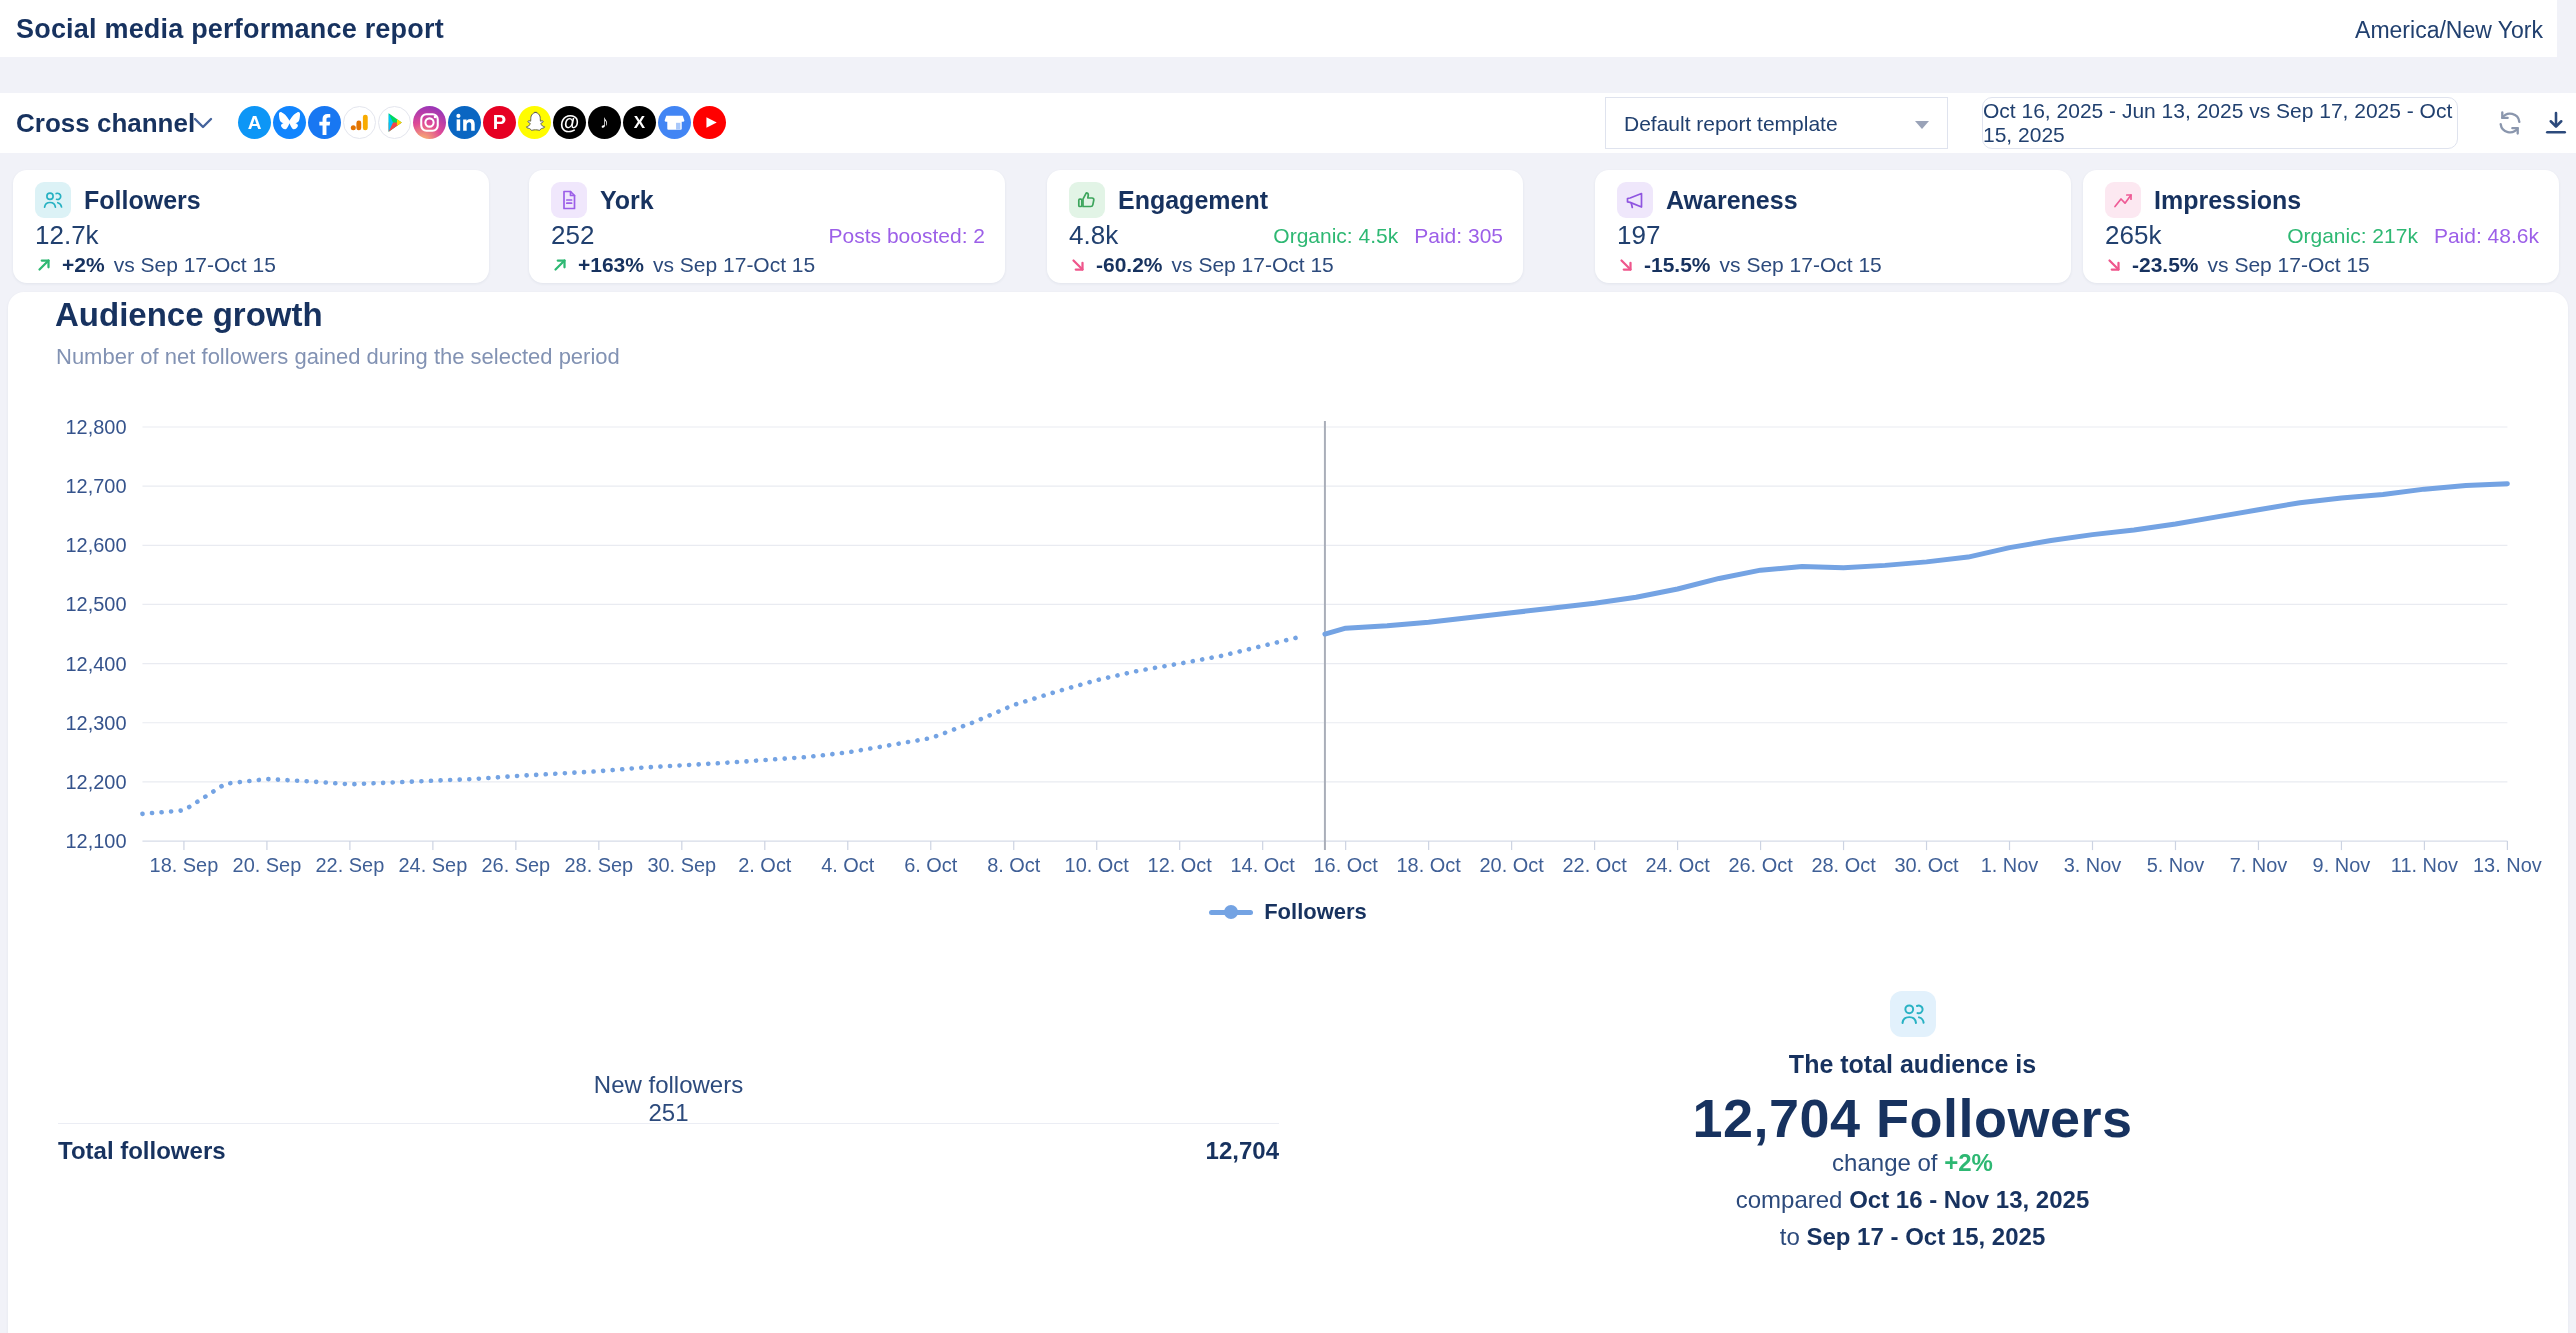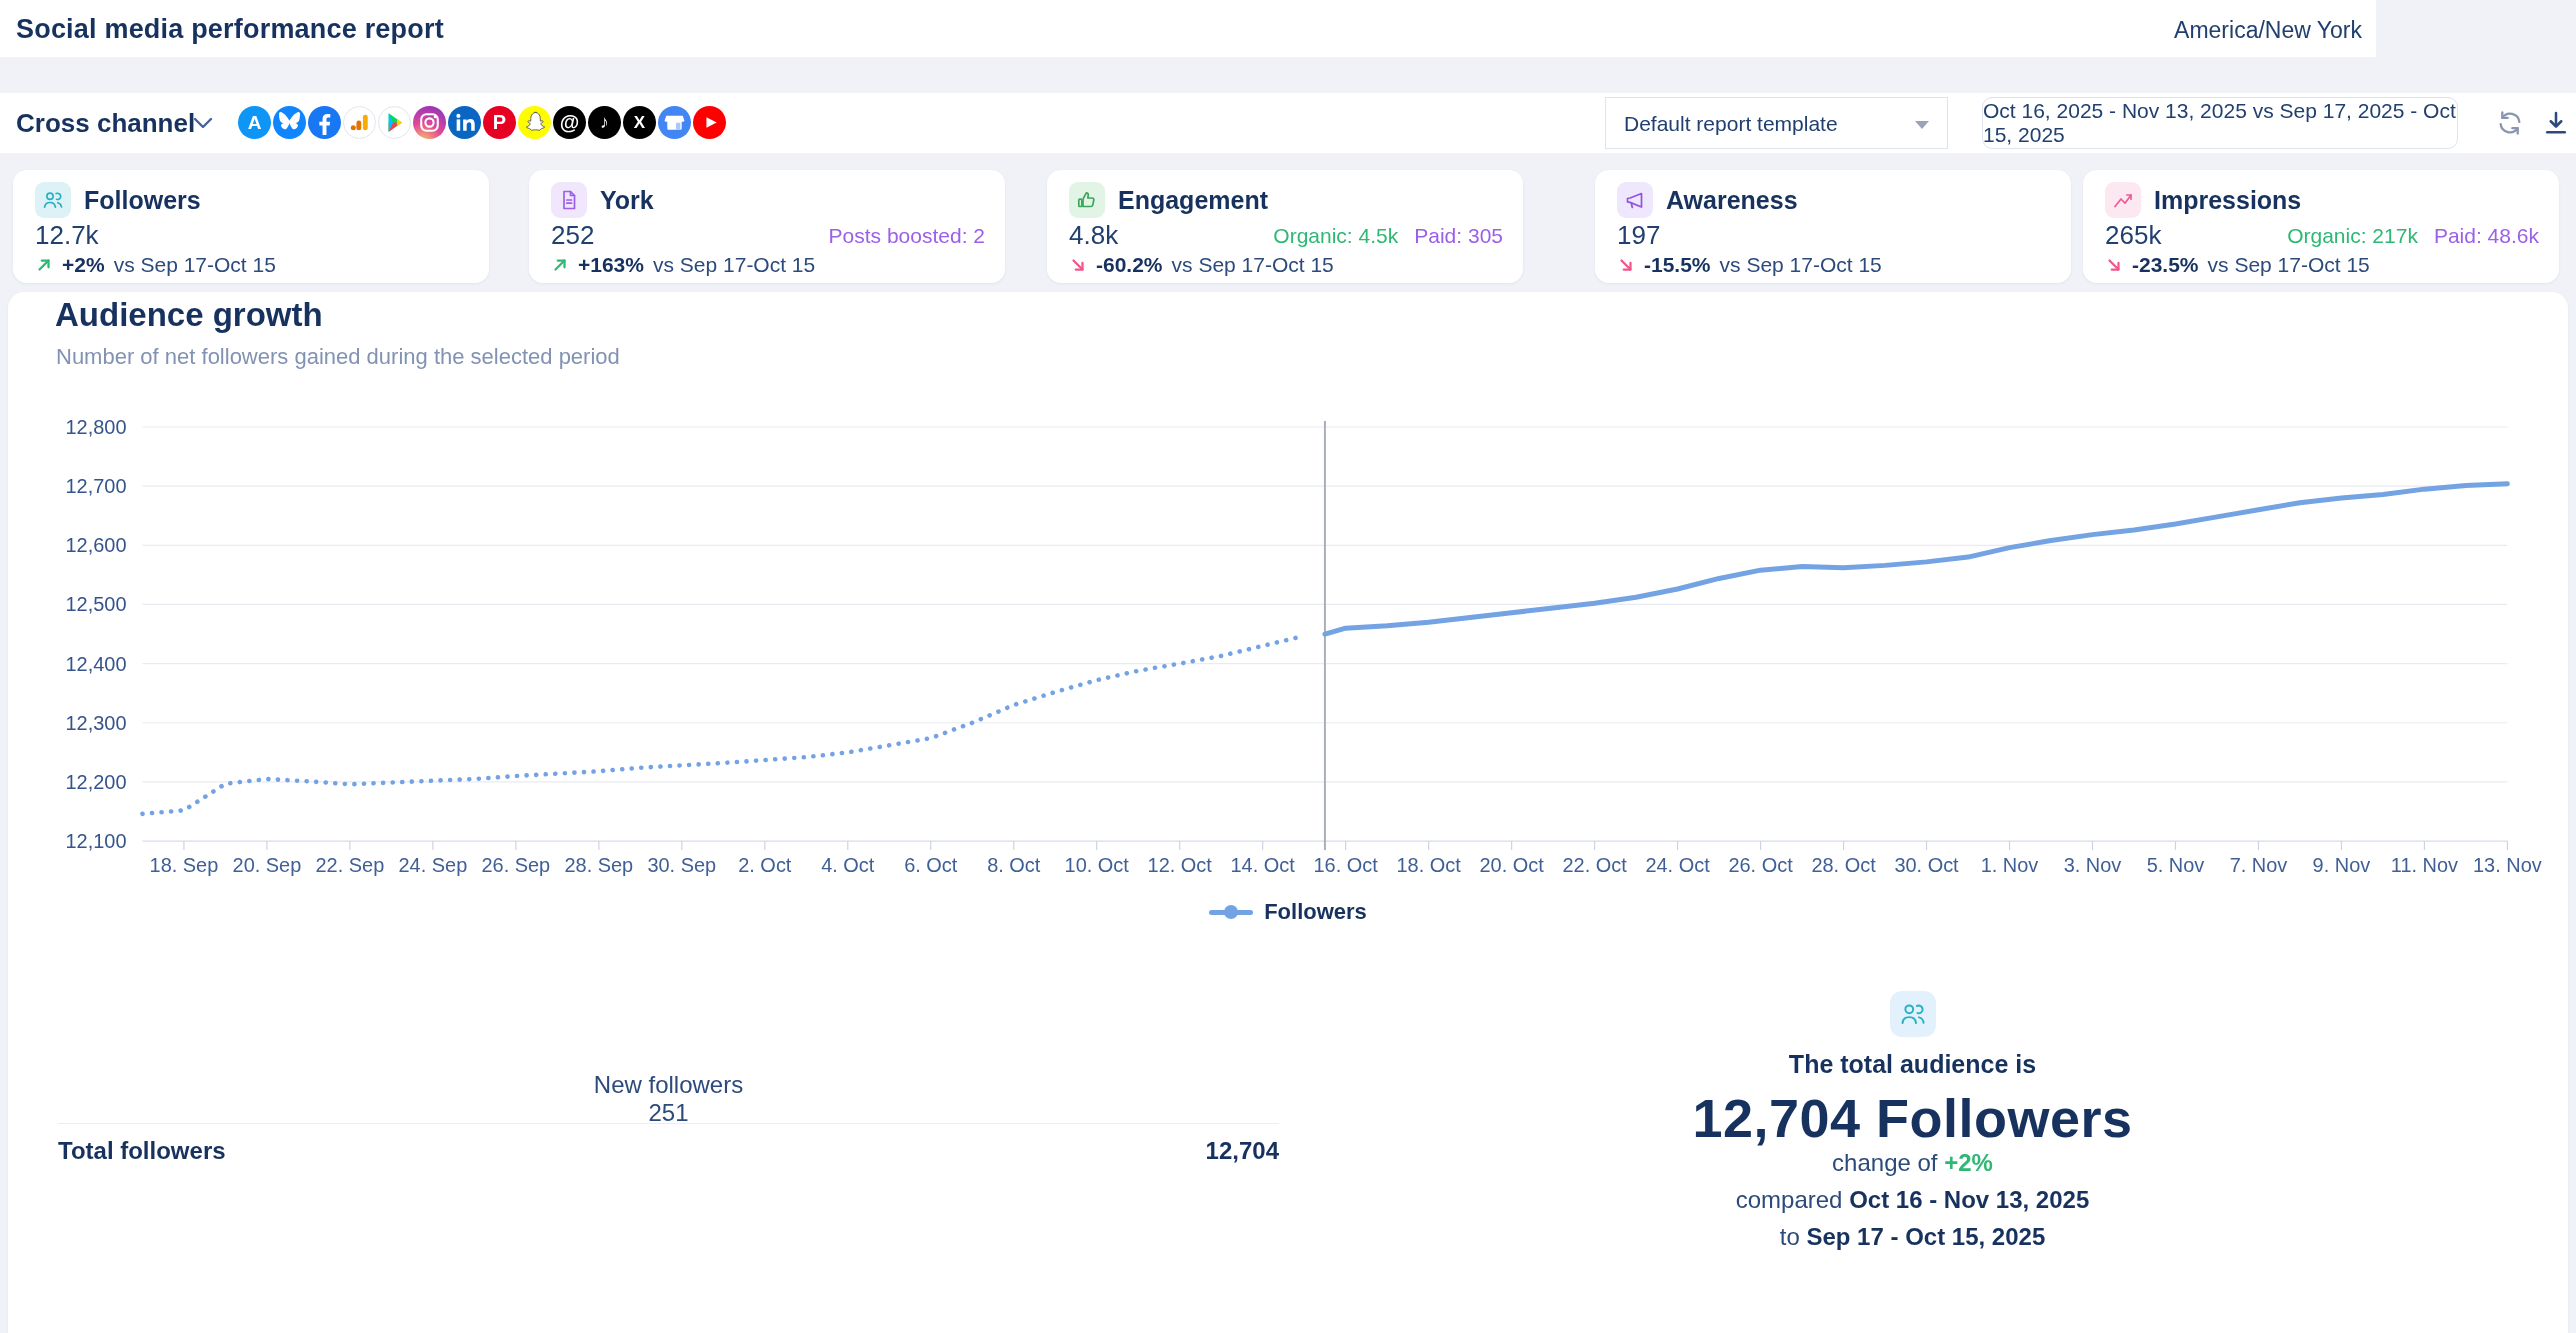--- a/index.html
+++ b/index.html
@@ -1,21 +1,21 @@
 <!DOCTYPE html>
 <html><head>
 <meta charset="utf-8">
 <style>
   * { margin:0; padding:0; box-sizing:border-box; }
   html,body { width:2576px; height:1334px; overflow:hidden; background:#f1f2f8;
               font-family:"Liberation Sans", sans-serif; }
   #app { position:relative; width:2576px; height:1334px; }
 
   
-  .topbar { position:absolute; left:0; top:0; width:2376px; height:57px; background:#ffffff; }
+  .topbar { position:absolute; left:0; top:0; width:2557px; height:57px; background:#ffffff; }
   .page-title { position:absolute; left:16px; top:14px; font-size:27px; font-weight:700; color:#17325f; letter-spacing:0.2px; }
   .tz { position:absolute; right:14px; top:17px; font-size:23px; color:#21406f; }
 
   
   .toolbar { position:absolute; left:0; top:93px; width:2576px; height:60px; background:#ffffff; }
   .channel-label { position:absolute; left:16px; top:15px; font-size:26px; font-weight:700; color:#17325f;text-align:center; }
   .channel-caret { position:absolute; left:192px; top:23px; }
   .channels { position:absolute; left:238px; top:13px; display:flex; gap:2px; }
   .chan { width:33px; height:33px; border-radius:50%; display:flex; align-items:center; justify-content:center;
           overflow:hidden; flex:0 0 auto; }
@@ -169,21 +169,21 @@
             <polygon points="13,10.8 23,16 13,21.2" fill="#fff"></polygon>
           </svg>
         </span>
       </div>
   </div>
   <div class="tpl-select">
     <span class="val">Default report template</span>
     <span class="caret"></span>
   </div>
   <div class="date-range">
-    <span class="val">Oct 16, 2025 - Nov 13, 2025 vs Sep 17, 2025 - Oct 15, 2025</span>
+    <span class="val">Oct 16, 2025 - Jun 13, 2025 vs Sep 17, 2025 - Oct 15, 2025</span>
   </div>
   <div class="tb-icon" id="refresh-btn">
     <svg viewBox="0 0 24 24" fill="none" stroke="#8a96ad" stroke-width="2" stroke-linecap="round" stroke-linejoin="round">
       <path d="M20 11a8 8 0 0 0-14.6-3.4"></path>
         <path d="M4 13a8 8 0 0 0 14.6 3.4"></path>
       <path d="M5.4 3v4.6H10"></path>
         <path d="M18.6 21v-4.6H14"></path>
     </svg>
   </div>
   <div class="tb-icon" id="download-btn">

